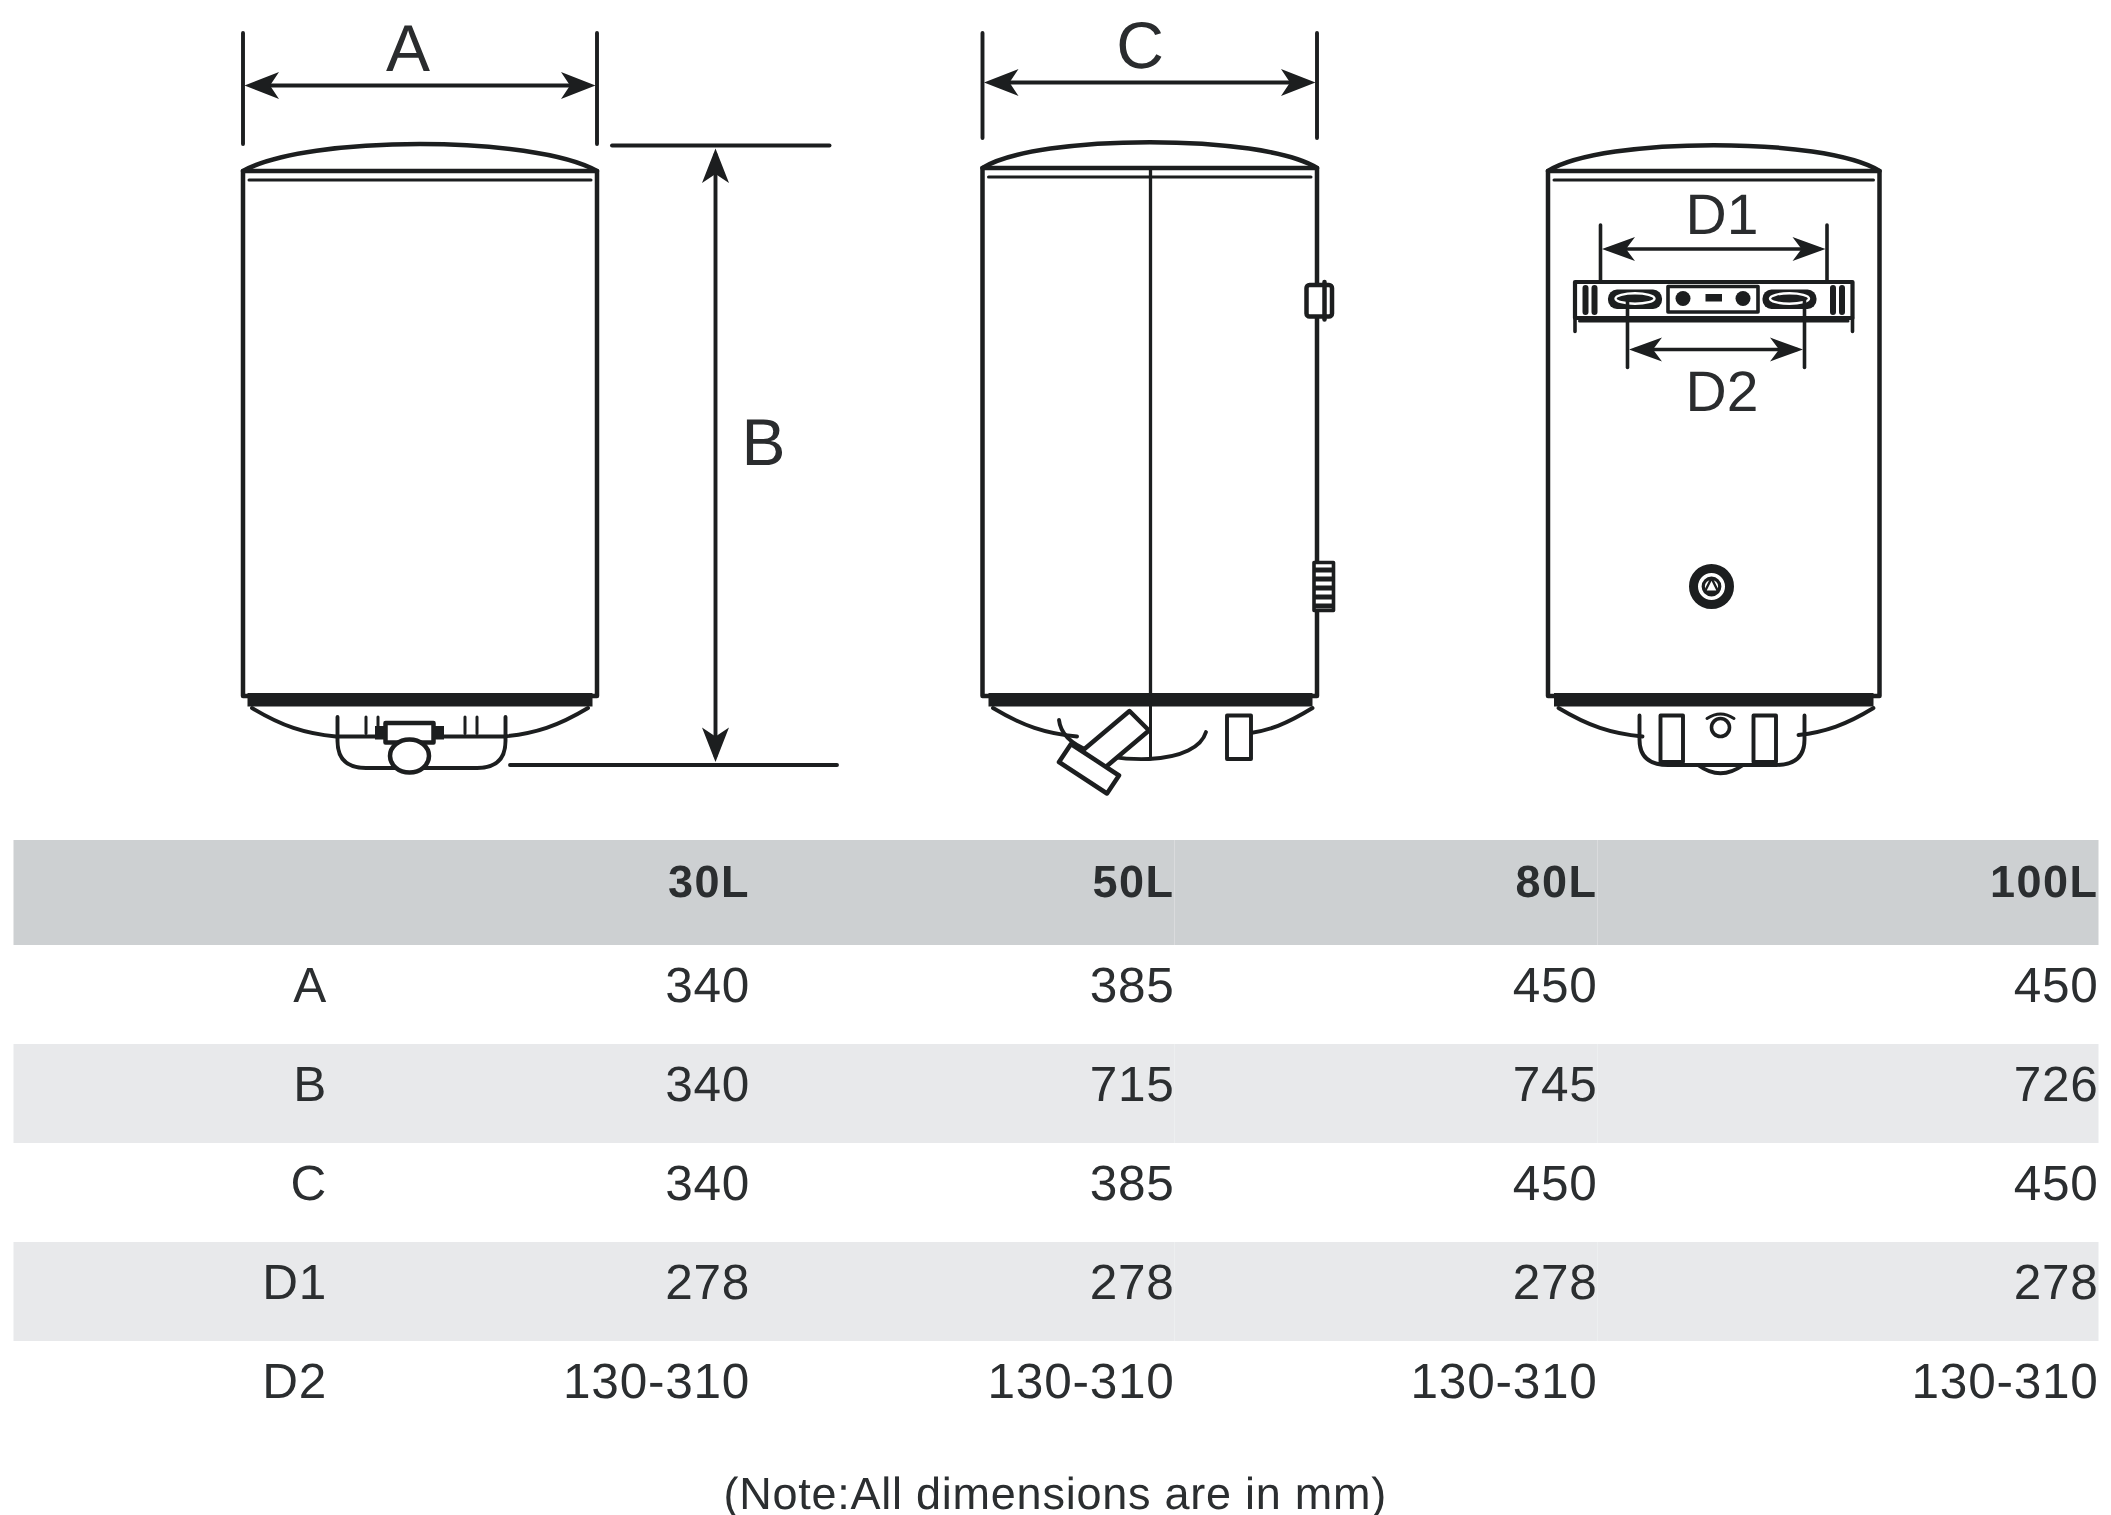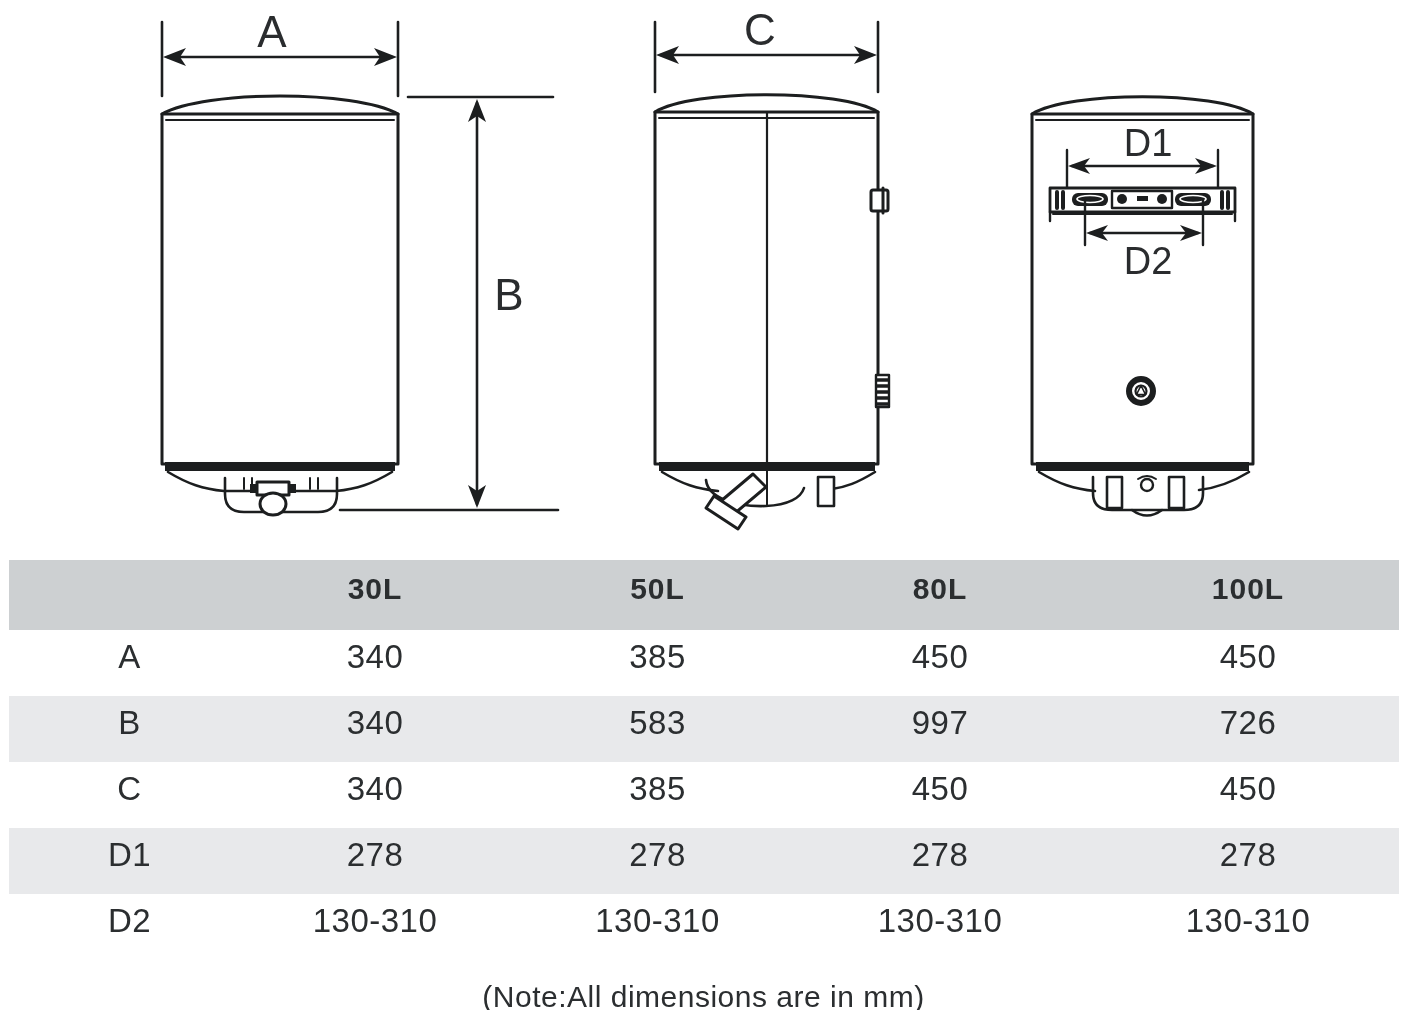--- a/index.html
+++ b/index.html
@@ -11,21 +11,21 @@
   .dim-label{font-family:"Liberation Sans",sans-serif;fill:#2a2c2e;font-weight:400;}
   .dim-label.big{font-size:44px;}
   .dim-label.med{font-size:38px;}
 
   table.dims{
     position:absolute;top:560px;left:9px;width:1390px;
     border-collapse:collapse;table-layout:fixed;
     color:#2b2e30;
   }
   table.dims th,table.dims td{
-    text-align:center;padding:0 0 12px 32px;font-size:33px;font-weight:400;
+    text-align:right;padding:0 0 12px 32px;font-size:33px;font-weight:400;
     letter-spacing:0.5px;white-space:nowrap;vertical-align:middle;
   }
   table.dims thead tr{height:70px;background:#cdd0d2;}
   table.dims thead th{font-weight:700;font-size:30px;letter-spacing:1px;}
   table.dims tbody tr{height:66px;background:#ffffff;}
   table.dims tbody tr:nth-child(even){background:#e8e9eb;}
   .note{
     position:absolute;top:966px;left:0;width:1407px;
     text-align:center;font-size:30px;color:#2b2e30;letter-spacing:0.5px;margin-top:14px;
   }
@@ -193,22 +193,22 @@
       <tr>
         <td>A</td>
         <td>340</td>
         <td>385</td>
         <td>450</td>
         <td>450</td>
       </tr>
       <tr>
         <td>B</td>
         <td>340</td>
-        <td>583</td>
-        <td>997</td>
+        <td>715</td>
+        <td>745</td>
         <td>726</td>
       </tr>
       <tr>
         <td>C</td>
         <td>340</td>
         <td>385</td>
         <td>450</td>
         <td>450</td>
       </tr>
       <tr>

